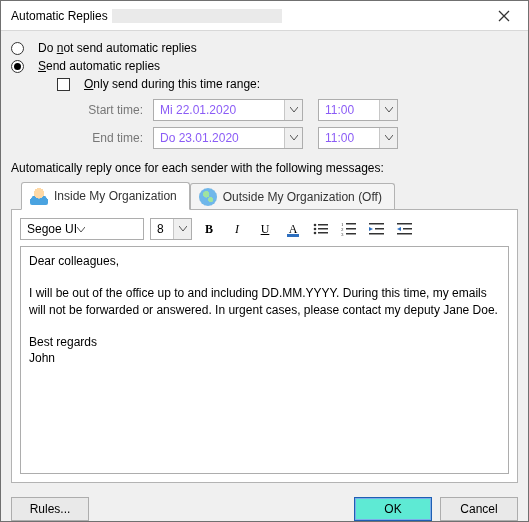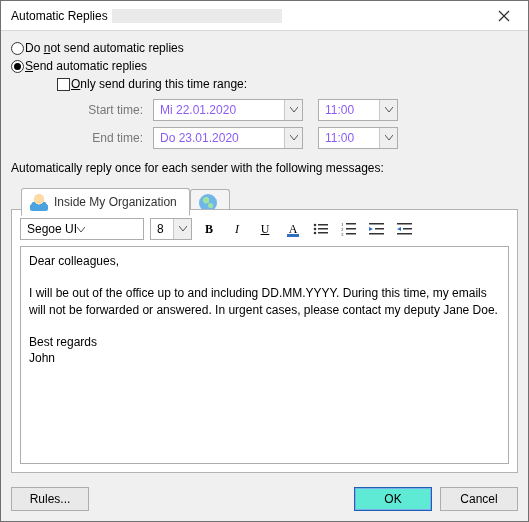--- a/index.html
+++ b/index.html
@@ -44,21 +44,21 @@
     cursor: pointer;
   }
   .content {
     flex:1;
     padding: 10px 10px 6px 10px;
     display:flex; flex-direction:column;
   }
   .radio-row, .check-row {
     display:flex; align-items:center;
     margin-bottom: 4px;
-    gap:1px;
+    gap:14px;
   }
   .radio {
     width:13px; height:13px; border:1px solid #333; border-radius:50%;
     display:inline-flex; align-items:center; justify-content:center;
     background:#fff;
   }
   .radio.checked::after {
     content:""; width:7px; height:7px; border-radius:50%; background:#000;
   }
   .chk {
@@ -95,21 +95,21 @@
     position:relative;
   }
   .tab {
     display:flex; align-items:center;
     gap:6px;
     padding: 4px 12px 4px 8px;
     border:1px solid #b3b3b3;
     background:#f4f4f4;
     border-bottom:none;
     position:relative;
-    top:7px;
+    top:1px;
     color:#333;
     border-top-left-radius:3px;
     border-top-right-radius:3px;
     cursor:pointer;
   }
   .tab.active {
     background:#fff;
     z-index:2;
     border-bottom:1px solid #fff;
   }
@@ -164,21 +164,21 @@
     padding:6px 8px;
     color:#000;
     font-size:12px;
     line-height:1.35;
     white-space:pre-wrap;
     overflow:auto;
   }
   
   .footer {
     display:flex; align-items:center;
-    padding:8px 10px 10px 10px;
+    padding:8px 10px 0 10px;
     gap:8px;
   }
   .footer .spacer{flex:1;}
   .btn {
     height:24px; min-width:78px;
     border:1px solid #adadad; background:#e9e9e9;
     display:flex; align-items:center; justify-content:center;
     padding:0 14px; cursor:pointer;
     font-size:12px;
   }
@@ -264,20 +264,21 @@
 
     <div class="sect-label">Automatically reply once for each sender with the following messages:</div>
 
     <div class="tabstrip">
       <div class="tab active">
         <span class="ico ico-people"></span>
         <span>Inside My Organization</span>
       </div>
       <div class="tab">
         <span class="ico ico-globe"></span>
+        <span>Outside My Organization (Off)</span>
       </div>
     </div>
 
     <div class="tabpanel">
       <div class="toolbar">
         <div class="fontsel">
           <span>Segoe UI</span>
           <span class="arrow"><svg viewBox="0 0 8 6">
                 <path d="M0 0 L4 5 L8 0" fill="none" stroke="#555"></path>
               </svg></span>

